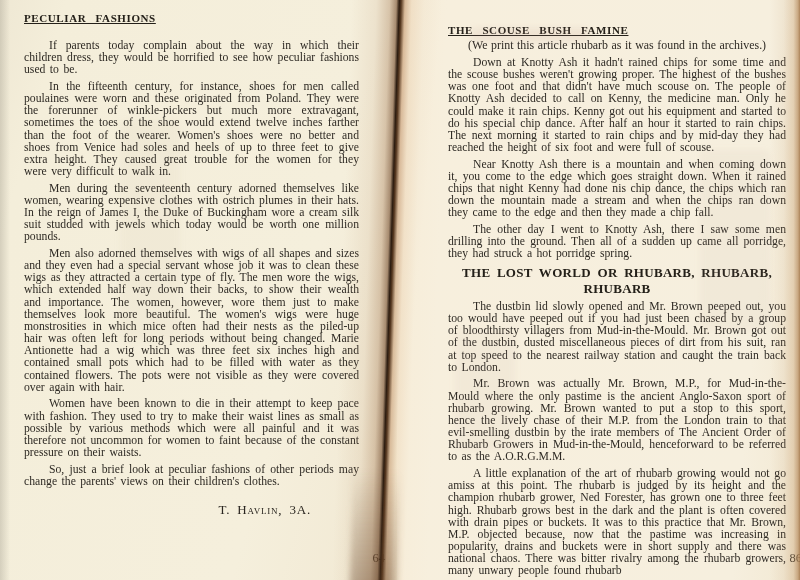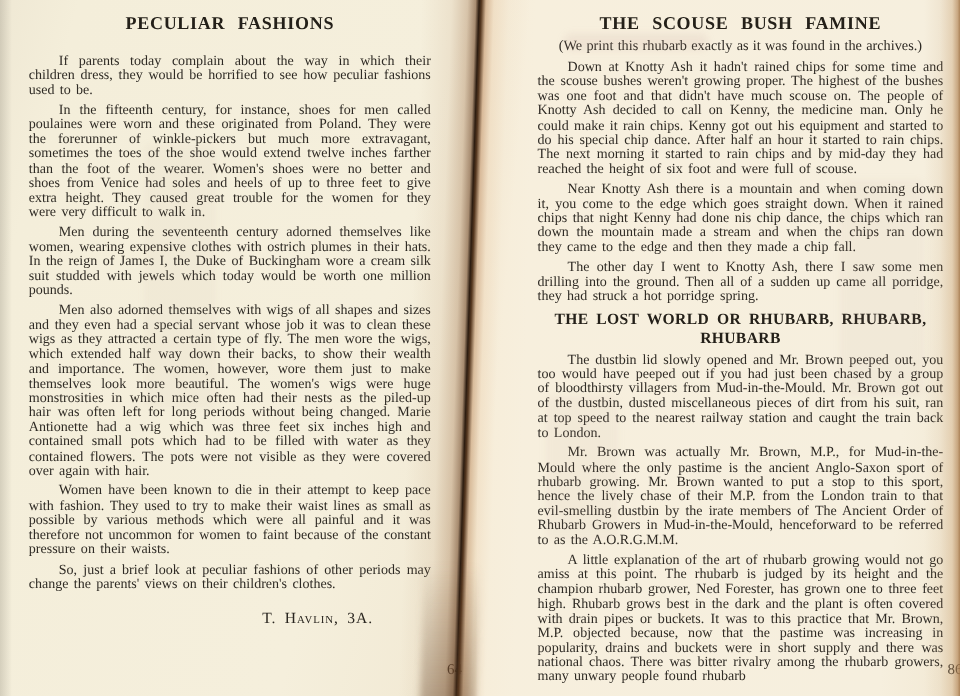--- a/index.html
+++ b/index.html
@@ -19,21 +19,21 @@
     color: #2e2a24;
   }
   .page.left {
     width: 397px;
     background: linear-gradient(105deg, #efe8d4 0%, #f4eeda 12%, #f5efdc 70%, #f1e8d2 100%);
     padding: 8px 38px 0 24px;
   }
   .page.right {
     width: 403px;
     background: linear-gradient(95deg, #efe2cc 0%, #f7efdd 10%, #f6efde 85%, #f2e8d2 100%);
-    padding: 8px 14px 0 51px;
+    padding: 20px 14px 0 51px;
   }
   
   .left-edge {
     position: absolute; left: 0; top: 0; width: 10px; height: 580px;
     background: linear-gradient(to right, rgba(140,135,120,0.30), rgba(140,135,120,0) 100%);
     pointer-events: none;
   }
   
   .gutter {
     position: absolute; left: 352px; top: -20px; width: 96px; height: 630px;
@@ -69,24 +69,25 @@
     pointer-events: none;
   }
   
   .ghost { position: absolute; border-radius: 6px; filter: blur(3px); pointer-events: none; }
   .g1 { left: 470px; top: 28px;  width: 120px; height: 14px; background: rgba(190,152,138,0.12); }
   .g2 { left: 700px; top: 150px; width: 70px;  height: 180px; background: rgba(190,152,138,0.07); }
   .g3 { left: 455px; top: 330px; width: 60px;  height: 120px; background: rgba(190,152,138,0.07); }
   .g4 { left: 120px; top: 120px; width: 60px;  height: 220px; background: rgba(170,150,130,0.05); }
 
   h1.page-title {
-    font-size: 15px; font-weight: bold; text-align: center;
+    font-size: 11px; font-weight: bold; 
     letter-spacing: 0.6px; word-spacing: 6px;
     margin: 4px 0 16px 0;
     color: #242019;
+    text-decoration: underline;
   }
   .page.right h1.page-title { margin-bottom: 3px; }
   h2.article-title {
     font-size: 13px; font-weight: bold; text-align: center;
     letter-spacing: 0.3px; word-spacing: 3px;
     margin: 4px 0 4px 0;
     color: #242019;
   }
   p.body-para {
     font-size: 11.7px; line-height: 12.15px;
@@ -131,21 +132,21 @@
     <p class="body-para">Men during the seventeenth century adorned themselves like women, wearing expensive clothes with ostrich plumes in their hats. In the reign of James I, the Duke of Buckingham wore a cream silk suit studded with jewels which today would be worth one million pounds.</p>
     <p class="body-para">Men also adorned themselves with wigs of all shapes and sizes and they even had a special servant whose job it was to clean these wigs as they attracted a certain type of fly. The men wore the wigs, which extended half way down their backs, to show their wealth and importance. The women, however, wore them just to make themselves look more beautiful. The women's wigs were huge monstrosities in which mice often had their nests as the piled-up hair was often left for long periods without being changed. Marie Antionette had a wig which was three feet six inches high and contained small pots which had to be filled with water as they contained flowers. The pots were not visible as they were covered over again with hair.</p>
     <p class="body-para">Women have been known to die in their attempt to keep pace with fashion. They used to try to make their waist lines as small as possible by various methods which were all painful and it was therefore not uncommon for women to faint because of the constant pressure on their waists.</p>
     <p class="body-para">So, just a brief look at peculiar fashions of other periods may change the parents' views on their children's clothes.</p>
     <div class="signature">T. Havlin, 3A.</div>
     <div class="page-number">64</div>
   </section>
 
   <section class="page right">
     <h1 class="page-title">THE SCOUSE BUSH FAMINE</h1>
-    <p class="archive-note">(We print this rhubarb exactly as it was found in the archives.)</p>
+    <p class="archive-note">(We print this article rhubarb as it was found in the archives.)</p>
     <p class="body-para">Down at Knotty Ash it hadn't rained chips for some time and the scouse bushes weren't growing proper. The highest of the bushes was one foot and that didn't have much scouse on. The people of Knotty Ash decided to call on Kenny, the medicine man. Only he could make it rain chips. Kenny got out his equipment and started to do his special chip dance. After half an hour it started to rain chips. The next morning it started to rain chips and by mid-day they had reached the height of six foot and were full of scouse.</p>
     <p class="body-para">Near Knotty Ash there is a mountain and when coming down it, you come to the edge which goes straight down. When it rained chips that night Kenny had done nis chip dance, the chips which ran down the mountain made a stream and when the chips ran down they came to the edge and then they made a chip fall.</p>
     <p class="body-para">The other day I went to Knotty Ash, there I saw some men drilling into the ground. Then all of a sudden up came all porridge, they had struck a hot porridge spring.</p>
     <h2 class="article-title">THE LOST WORLD OR RHUBARB, RHUBARB, RHUBARB</h2>
     <p class="body-para">The dustbin lid slowly opened and Mr. Brown peeped out, you too would have peeped out if you had just been chased by a group of bloodthirsty villagers from Mud-in-the-Mould. Mr. Brown got out of the dustbin, dusted miscellaneous pieces of dirt from his suit, ran at top speed to the nearest railway station and caught the train back to London.</p>
     <p class="body-para">Mr. Brown was actually Mr. Brown, M.P., for Mud-in-the-Mould where the only pastime is the ancient Anglo-Saxon sport of rhubarb growing. Mr. Brown wanted to put a stop to this sport, hence the lively chase of their M.P. from the London train to that evil-smelling dustbin by the irate members of The Ancient Order of Rhubarb Growers in Mud-in-the-Mould, henceforward to be referred to as the A.O.R.G.M.M.</p>
     <p class="body-para">A little explanation of the art of rhubarb growing would not go amiss at this point. The rhubarb is judged by its height and the champion rhubarb grower, Ned Forester, has grown one to three feet high. Rhubarb grows best in the dark and the plant is often covered with drain pipes or buckets. It was to this practice that Mr. Brown, M.P. objected because, now that the pastime was increasing in popularity, drains and buckets were in short supply and there was national chaos. There was bitter rivalry among the rhubarb growers, many unwary people found rhubarb</p>
     <div class="page-number">86</div>
   </section>
 

